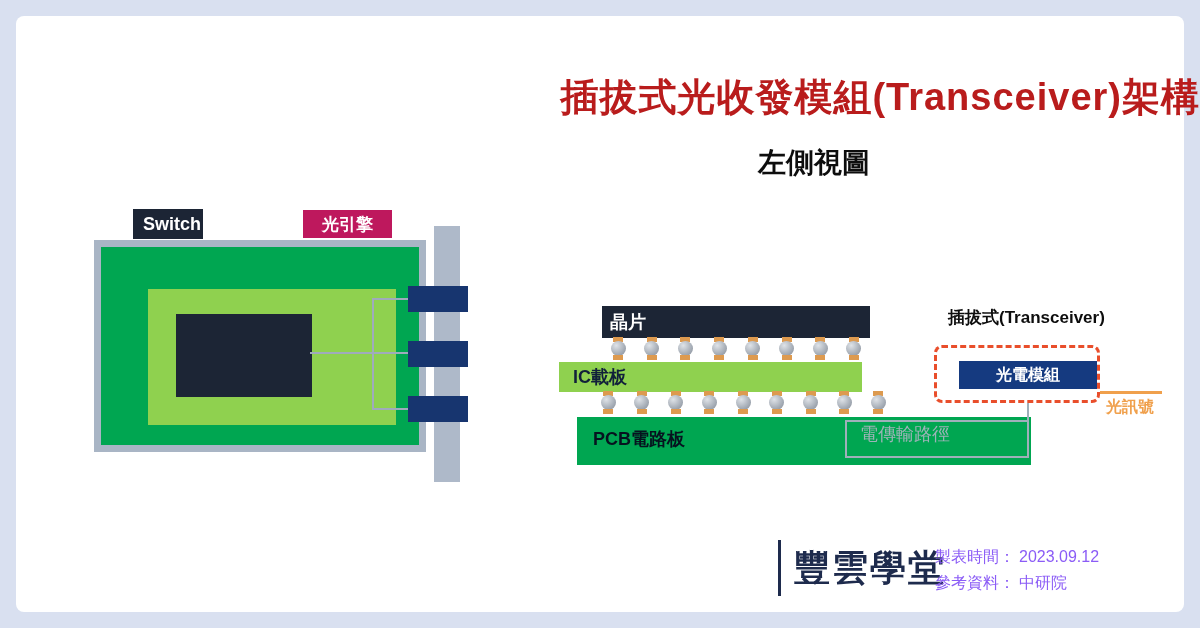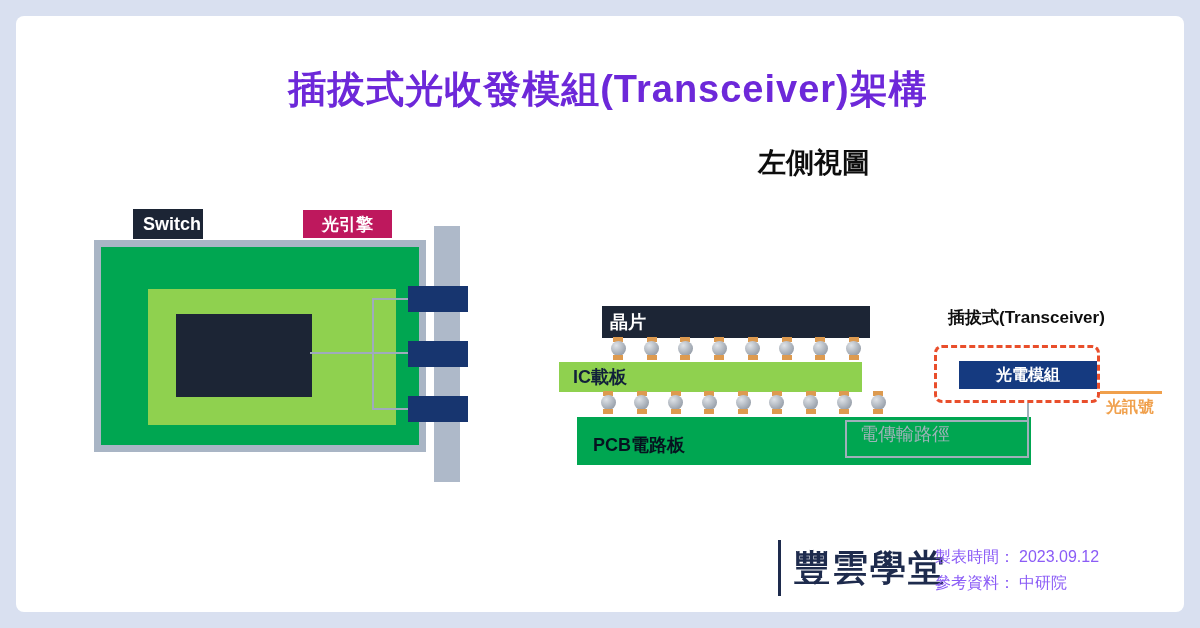--- a/index.html
+++ b/index.html
@@ -1,20 +1,20 @@
 <!DOCTYPE html>
 <html><head>
 <meta charset="utf-8">
 <style>
   html,body{margin:0;padding:0;background:#d9e0f0;font-family:"Liberation Sans","DejaVu Sans",sans-serif;}
   .page{position:relative;width:1200px;height:628px;background:#d9e0f0;overflow:hidden;}
   .card{position:absolute;left:16px;top:16px;width:1168px;height:596px;background:#ffffff;border-radius:8px;}
 
-  .title{position:absolute;left:0;top:40px;width:1168px;margin:8px;text-align:center;
-         font-size:38px;font-weight:bold;color:#6d28d9;letter-spacing:1px;}
+  .title{position:absolute;left:0;top:40px;width:1168px;margin:16px;text-align:right;
+         font-size:38px;font-weight:bold;color:#b91c1c;letter-spacing:1px;}
 
   .heading{position:absolute;font-size:28px;font-weight:bold;color:#0d0d0d;}
   .top-heading{left:200px;top:128px;}
   .side-heading{left:742px;top:128px;}
 
   
   .faceplate{position:absolute;left:418px;top:210px;width:26px;height:256px;background:#aeb9c9;}
   .board{position:absolute;left:78px;top:224px;width:332px;height:212px;background:#00a651;
          border:7px solid #a9b5c5;box-sizing:border-box;}
   .inner-green{position:absolute;left:47px;top:42px;width:248px;height:136px;background:#8fd14f;}
@@ -34,21 +34,21 @@
 
   .connector{position:absolute;left:392px;width:60px;height:26px;background:#17356f;}
   .connector.c1{top:270px;} .connector.c2{top:325px;} .connector.c3{top:380px;}
 
   
   .chip-bar{position:absolute;left:586px;top:290px;width:268px;height:32px;background:#1c2535;
             color:#fff;font-weight:bold;font-size:18px;display:flex;align-items:center;padding-left:8px;box-sizing:border-box;}
   .ic-bar{position:absolute;left:543px;top:346px;width:303px;height:30px;background:#8fd14f;
           color:#11203a;font-weight:bold;font-size:18px;display:flex;align-items:center;padding-left:14px;box-sizing:border-box;}
   .pcb-bar{position:absolute;left:561px;top:401px;width:454px;height:48px;background:#00a651;
-           color:#06131f;font-weight:bold;font-size:18px;padding:16px 0 0 16px;box-sizing:border-box;}
+           color:#06131f;font-weight:bold;font-size:18px;padding:10px 0 0 16px;box-sizing:border-box;}
 
   .bga-row{position:absolute;display:flex;justify-content:space-between;}
   .bga-row.r1{left:594px;top:321px;width:252px;height:26px;}
   .bga-row.r2{left:584px;top:375px;width:286px;height:27px;}
   .ball{display:flex;flex-direction:column;align-items:center;width:16px;}
   .pad{width:10px;height:5px;background:#dd9a4f;}
   .sphere{width:15px;height:15px;border-radius:50%;margin:-1px 0;
           background:radial-gradient(circle at 35% 30%, #dfe3e8 0%, #aab1ba 55%, #828a96 100%);}
 
   .transceiver-text{position:absolute;left:932px;top:290px;font-size:17px;font-weight:bold;color:#0d0d0d;}

